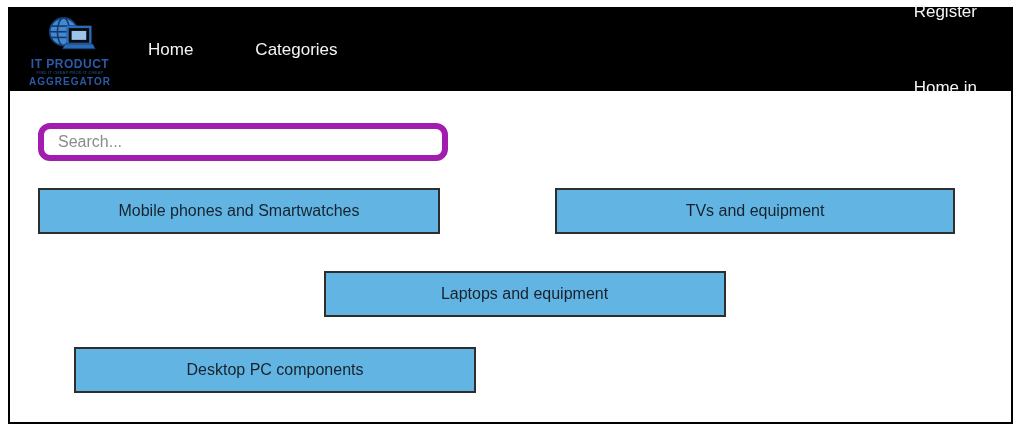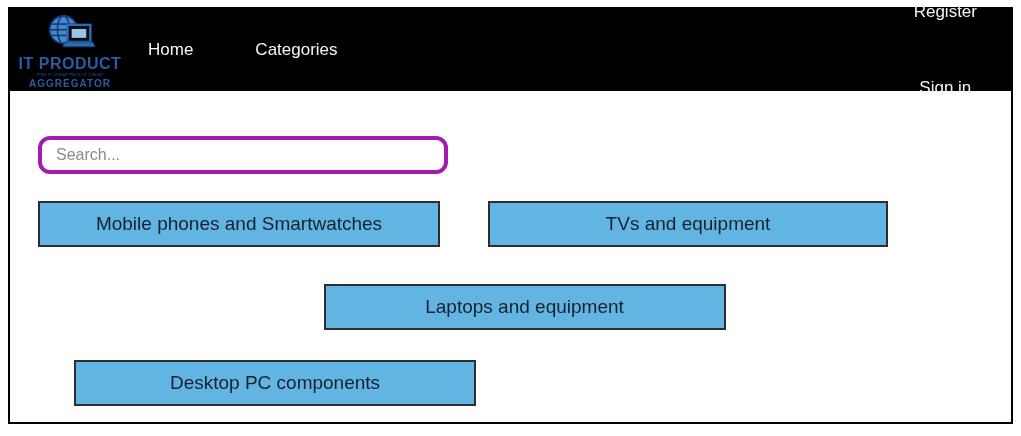--- a/index.html
+++ b/index.html
@@ -27,21 +27,21 @@
     margin-left: 18px;
     width: 84px;
     display: flex;
     flex-direction: column;
     align-items: center;
     cursor: pointer;
     line-height: 1;
   }
   .logo-art { width: 52px; height: 42px; display: block; }
   .logo-title {
-    color: #2b5aa7; font-weight: bold; font-size: 16px;
+    color: #2b5aa7; font-weight: bold; font-size: 12px;
     letter-spacing: 0.5px; margin-top: 2px; white-space: nowrap;
   }
   .logo-tagline {
     color: #17406e; font-weight: bold; font-size: 4px;
     letter-spacing: 0.2px; margin-top: 1px; white-space: nowrap;
   }
   .logo-subtitle {
     color: #2b5aa7; font-weight: bold; font-size: 10px;
     letter-spacing: 1px; margin-top: 2px; white-space: nowrap;
   }
@@ -58,49 +58,49 @@
     text-decoration: none; white-space: nowrap;
   }
   .nav-link.active { text-underline-offset: 5px; text-decoration-thickness: 1px; }
   .nav-auth {
     margin-left: auto; margin-right: 34px;
     display: flex; align-items: center; gap: 56px; flex-direction: column;
   }
   
   .content { padding-left: 28px; }
   .search-input {
-    margin-top: 45px;
+    margin-top: 32px;
     width: 410px; height: 38px;
-    border: 4px solid #a21caf;
+    border: 6px solid #a21caf;
     border-radius: 12px;
     font-family: "Liberation Sans", sans-serif;
     font-size: 16px;
     color: #1a1a1a;
     padding: 0 14px;
     outline: none;
     display: block;
     background: #ffffff;
   }
   .search-input::placeholder { color: #8b8b8b; }
   .cat-row { display: flex; }
   .cat-row.r1 { margin-top: 27px; }
   .cat-row.r2 { margin-top: 37px; justify-content: center; }
   .cat-row.r3 { margin-top: 30px; padding-left: 36px; }
   .cat-btn {
     height: 46px;
     background: #62b4e3;
     border: 2px solid #2e2e2e;
     color: #17222d;
     font-family: "Liberation Sans", sans-serif;
-    font-size: 19px;
+    font-size: 16px;
     display: flex; align-items: center; justify-content: center;
     cursor: pointer;
   }
   .cat-btn.left  { width: 402px; }
-  .cat-btn.right { width: 400px; margin-left: 48px; }
+  .cat-btn.right { width: 400px; margin-left: 115px; }
 </style>
 </head>
 <body>
 
 <div class="page">
 
   <header class="navbar">
 
     <div class="logo">
       <svg class="logo-art" viewBox="0 0 64 50">
@@ -118,21 +118,21 @@
       <span class="logo-subtitle">AGGREGATOR</span>
     </div>
 
     <ul class="nav-links">
       <li><a class="nav-link">Home</a></li>
       <li><a class="nav-link active">Categories</a></li>
     </ul>
 
     <div class="nav-auth">
       <a class="nav-link">Register</a>
-      <a class="nav-link">Sign in</a>
+      <a class="nav-link">Home in</a>
     </div>
 
   </header>
 
   <main class="content">
 
     <input class="search-input" type="text" placeholder="Search..." style="">
 
     <div class="cat-row r1">
       <button class="cat-btn left">Mobile phones and Smartwatches</button>

